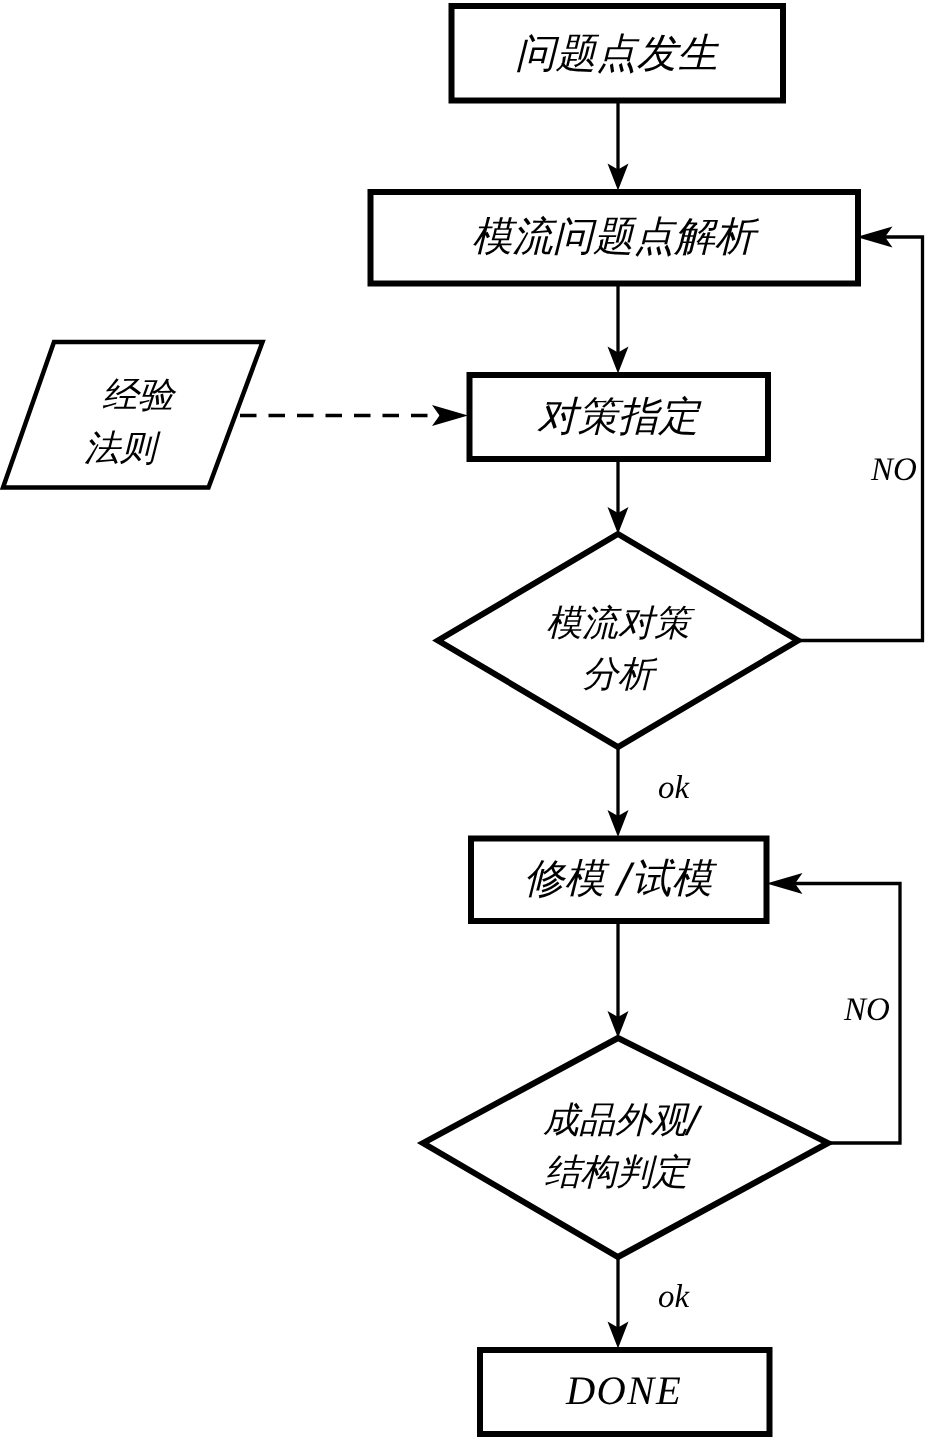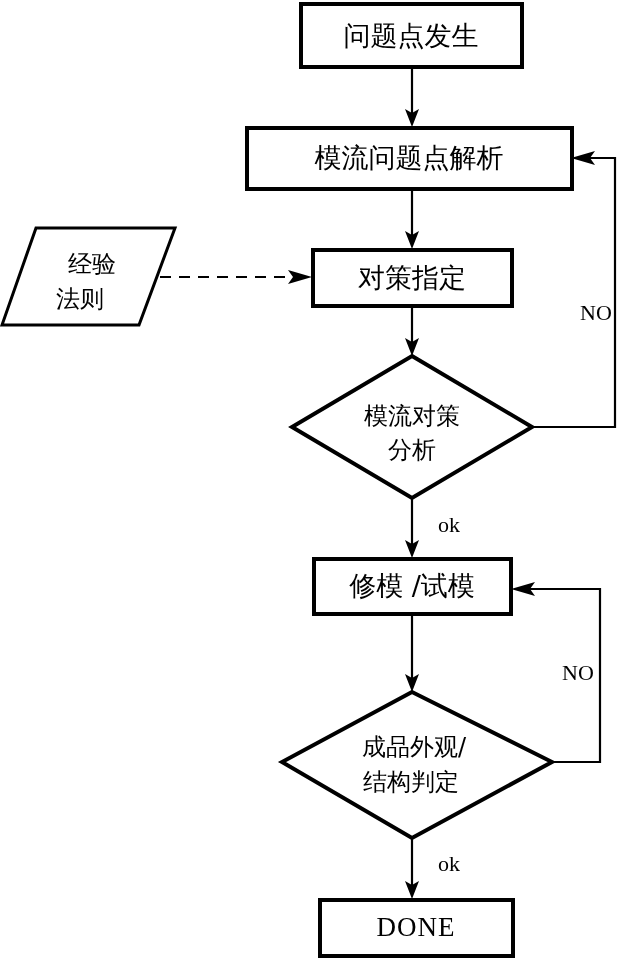--- a/index.html
+++ b/index.html
@@ -10,20 +10,21 @@
   body {
     width: 624px;
     height: 962px;
     font-family: "Liberation Serif", "DejaVu Serif", serif;
     overflow: hidden;
   }
   #flow-root {
     position: relative;
     width: 624px;
     height: 772px;
+    font-style: italic;
   }
   svg.flow {
     display: block;
     width: 624px;
     height: 962px;
   }
   .node-shape {
     fill: #ffffff;
     stroke: #000000;
     stroke-width: 4;

